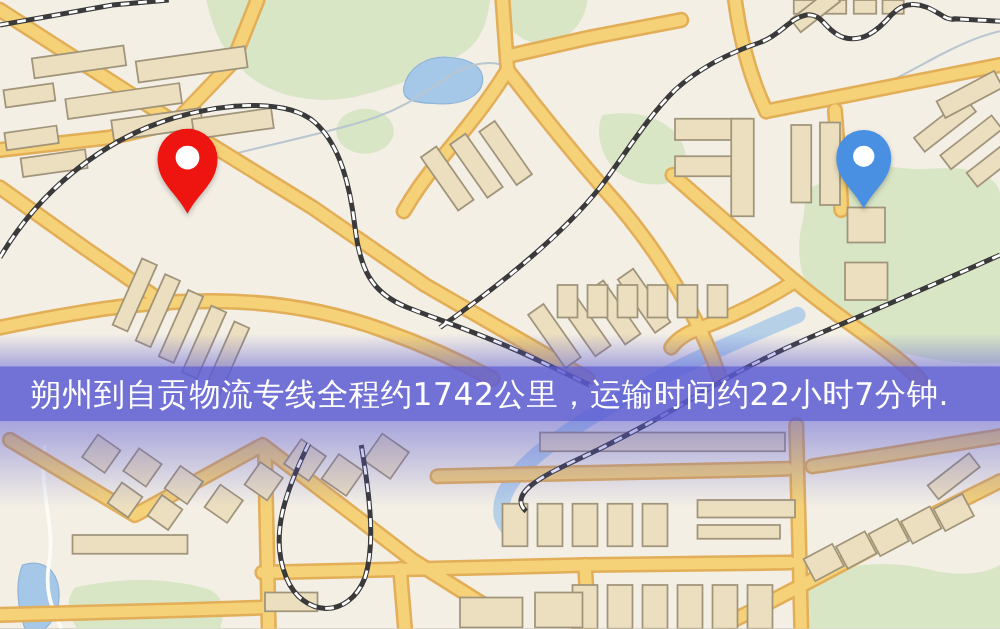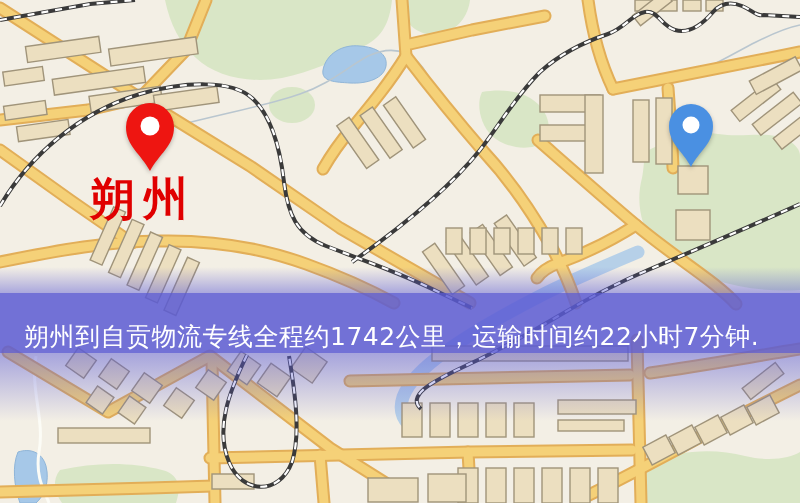--- a/index.html
+++ b/index.html
@@ -23,23 +23,23 @@
   
   .pin{position:absolute;filter:drop-shadow(0 2px 2px rgba(0,0,0,.25));}
   .pin-origin{left:120px;top:101px;}
   .pin-destination{left:664px;top:103px;}
   
   .city-label{position:absolute;font-weight:bold;font-size:45px;line-height:1;white-space:nowrap;}
   .label-origin{left:90px;top:176px;color:var(--origin-label,#e00000);letter-spacing:8px;}
   .label-destination{left:646px;top:178px;color:var(--dest-label,#1e1ed2);letter-spacing:13px;}
   
   .banner{
-    position:absolute;left:0;right:0;top:293px;height:60px;
+    position:absolute;left:0;right:0;top:293px;height:44px;
     background:var(--banner-bg,rgba(90,90,212,.85));
-    display:flex;align-items:flex-end;
+    display:flex;align-items:center;
   }
   .banner::before{
     content:"";position:absolute;left:0;right:0;bottom:100%;height:26px;
     background:linear-gradient(to top,rgba(90,90,212,.48),rgba(90,90,212,0));
     pointer-events:none;
   }
   .banner::after{
     content:"";position:absolute;left:0;right:0;top:100%;height:68px;
     background:linear-gradient(to bottom,rgba(90,90,212,.5),rgba(90,90,212,0));
     pointer-events:none;
@@ -277,19 +277,18 @@
   <svg class="pin pin-origin" width="60" height="72" viewBox="0 0 60 72">
     <path d="M30 70 C 21 53, 6 45, 6 26 A 24 24 0 1 1 54 26 C 54 45, 39 53, 30 70 Z" fill="#ee1511"></path>
     <circle cx="30" cy="25" r="9.5" fill="#ffffff"></circle>
   </svg>
 
   <svg class="pin pin-destination" width="54" height="66" viewBox="0 0 54 66">
     <path d="M27 64 C 19 48, 5 41, 5 23 A 22 22 0 1 1 49 23 C 49 41, 35 48, 27 64 Z" fill="#4a90e2"></path>
     <circle cx="27" cy="22" r="8.5" fill="#ffffff"></circle>
   </svg>
 
-  <div class="city-label label-origin">朔州</div>
 
   <div class="banner">
     <span class="banner-text">朔州到自贡物流专线全程约1742公里，运输时间约22小时7分钟.</span>
   </div>
 
 </div>
 
 </body></html>

